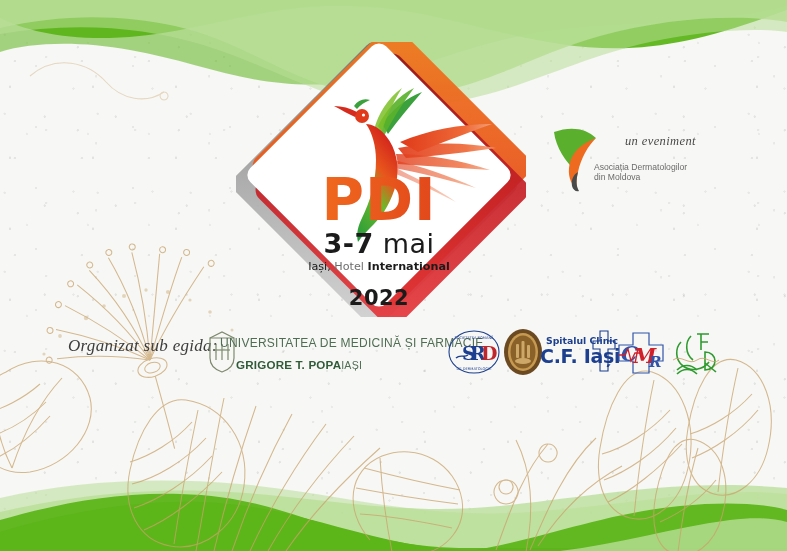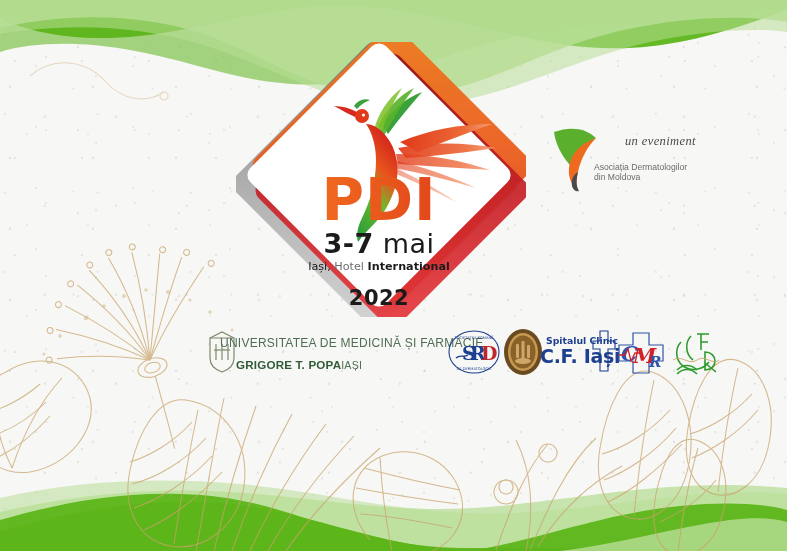--- a/index.html
+++ b/index.html
@@ -349,20 +349,21 @@
     </svg>
     <div class="adem-event">un eveniment</div>
     <div class="adem-sub">
       <span>Asociația Dermatologilor</span><br>
       <span>din Moldova</span>
     </div>
   </div>
 
   <div id="sponsor-strip">
 
+    <div class="egida">Organizat sub egida:</div>
 
     <svg id="umf-logo" width="30" height="44" viewBox="0 0 30 44">
       <g fill="none" stroke="#7d8a6e" stroke-width="1.2">
         <path d="M3,8 L27,8 L27,28 C27,36 21,40 15,42 C9,40 3,36 3,28 Z"></path>
         <path d="M3,8 L15,2 L27,8"></path>
         <path d="M9,14 L9,30 M15,14 L15,30 M21,14 L21,30"></path>
         <path d="M7,20 L23,20"></path>
       </g>
     </svg>
     <div class="umf-line1">UNIVERSITATEA DE MEDICINĂ ȘI FARMACIE</div>

